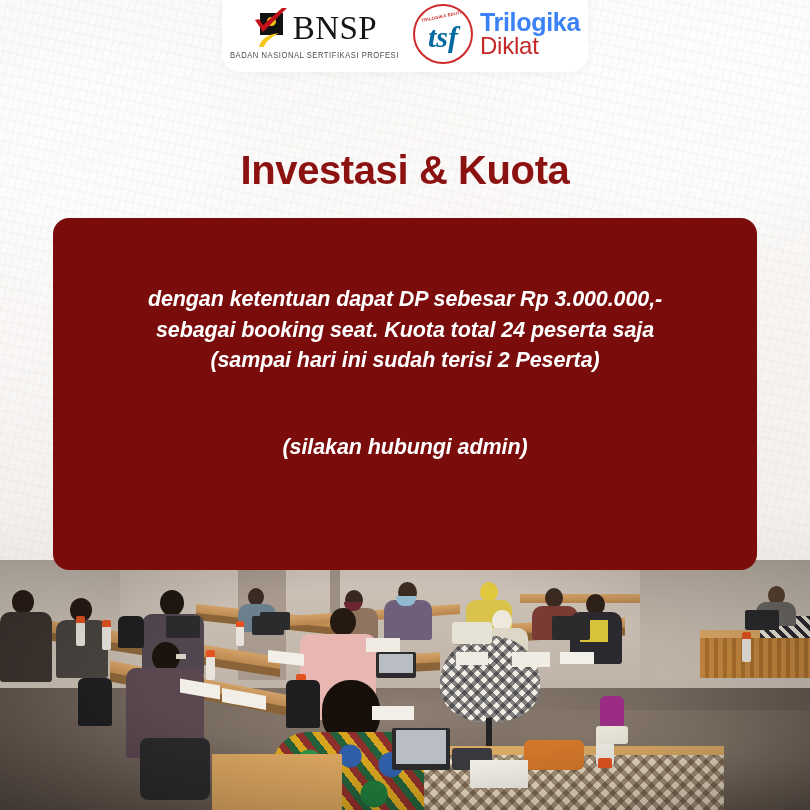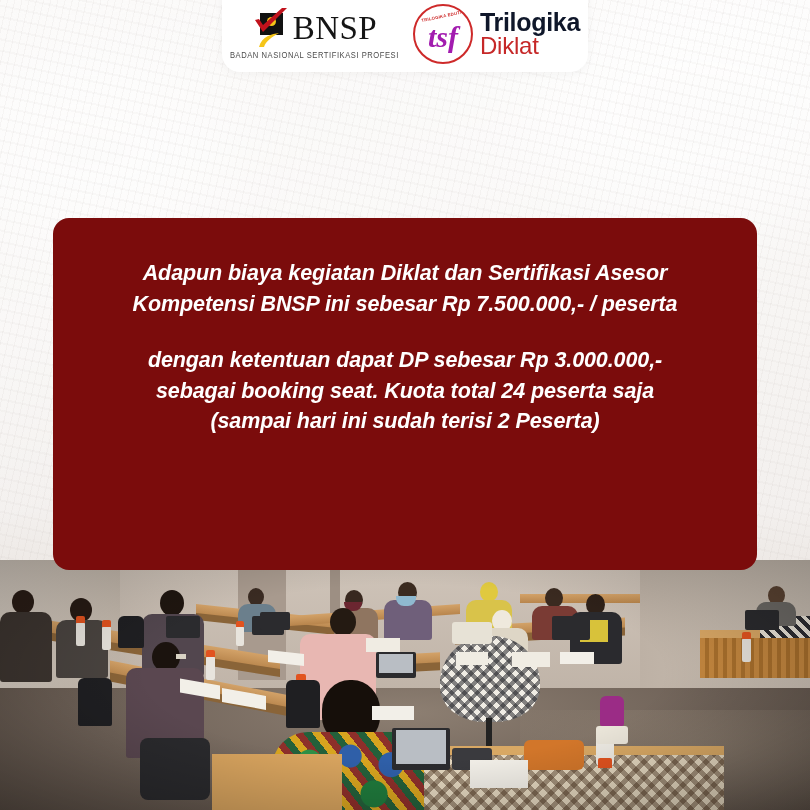--- a/index.html
+++ b/index.html
@@ -158,32 +158,32 @@
     border: 2.5px solid #CE2A2A;
     display:flex; align-items:center; justify-content:center;
     overflow:hidden;
     background:#fff;
   }
   .tri-badge .tsf{
     font-family:"Liberation Serif", serif;
     font-style:italic;
     font-weight:700;
     font-size:30px;
-    color:#a21caf;
+    color:#0369a1;
     line-height:1;
     transform: translateY(3px);
   }
   .tri-arc{
     position:absolute; top:7px; left:6px;
     font-size:4.3px; letter-spacing:.2px; color:#CE2A2A;
     white-space:nowrap; font-weight:700;
     transform: rotate(-12deg);
   }
   .tri-text{ display:flex; flex-direction:column; line-height:.97; }
-  .tri-1{ font-size:25px; font-weight:700; color:#0f172a; letter-spacing:-0.3px;}
+  .tri-1{ font-size:25px; font-weight:700; color:#3b82f6; letter-spacing:-0.3px;}
   .tri-2{ font-size:24px; font-weight:400; color:#C62828; letter-spacing:-0.2px;}
 
   
   .heading{
     position:absolute;
     left:0; top:148px;
     width:810px;
     text-align:center;
     font-size:40px;
     font-weight:700;
@@ -390,37 +390,35 @@
         </div>
         <div class="tri-text">
           <div class="tri-1">Trilogika</div>
           <div class="tri-2">Diklat</div>
         </div>
       </div>
 
     </div>
   </div>
 
+  <div class="heading">Investasi &amp; Kuota</div>
 
   <div class="card">
 
-    <p>
-      <span>Adapun biaya kegiatan Diklat dan Sertifikasi Asesor</span><br>
-      <span>Kompetensi BNSP ini sebesar Rp 7.500.000,- / peserta</span>
-    </p>
 
     <div class="gap"></div>
 
     <p>
       <span>dengan ketentuan dapat DP sebesar Rp 3.000.000,-</span><br>
       <span>sebagai booking seat. Kuota total 24 peserta saja</span><br>
       <span>(sampai hari ini sudah terisi 2 Peserta)</span>
     </p>
 
     <div class="gap"></div>
 
     <p>
       <br>
+      <span>(silakan hubungi admin)</span>
     </p>
 
   </div>
 
 </div>
 
 </body></html>

